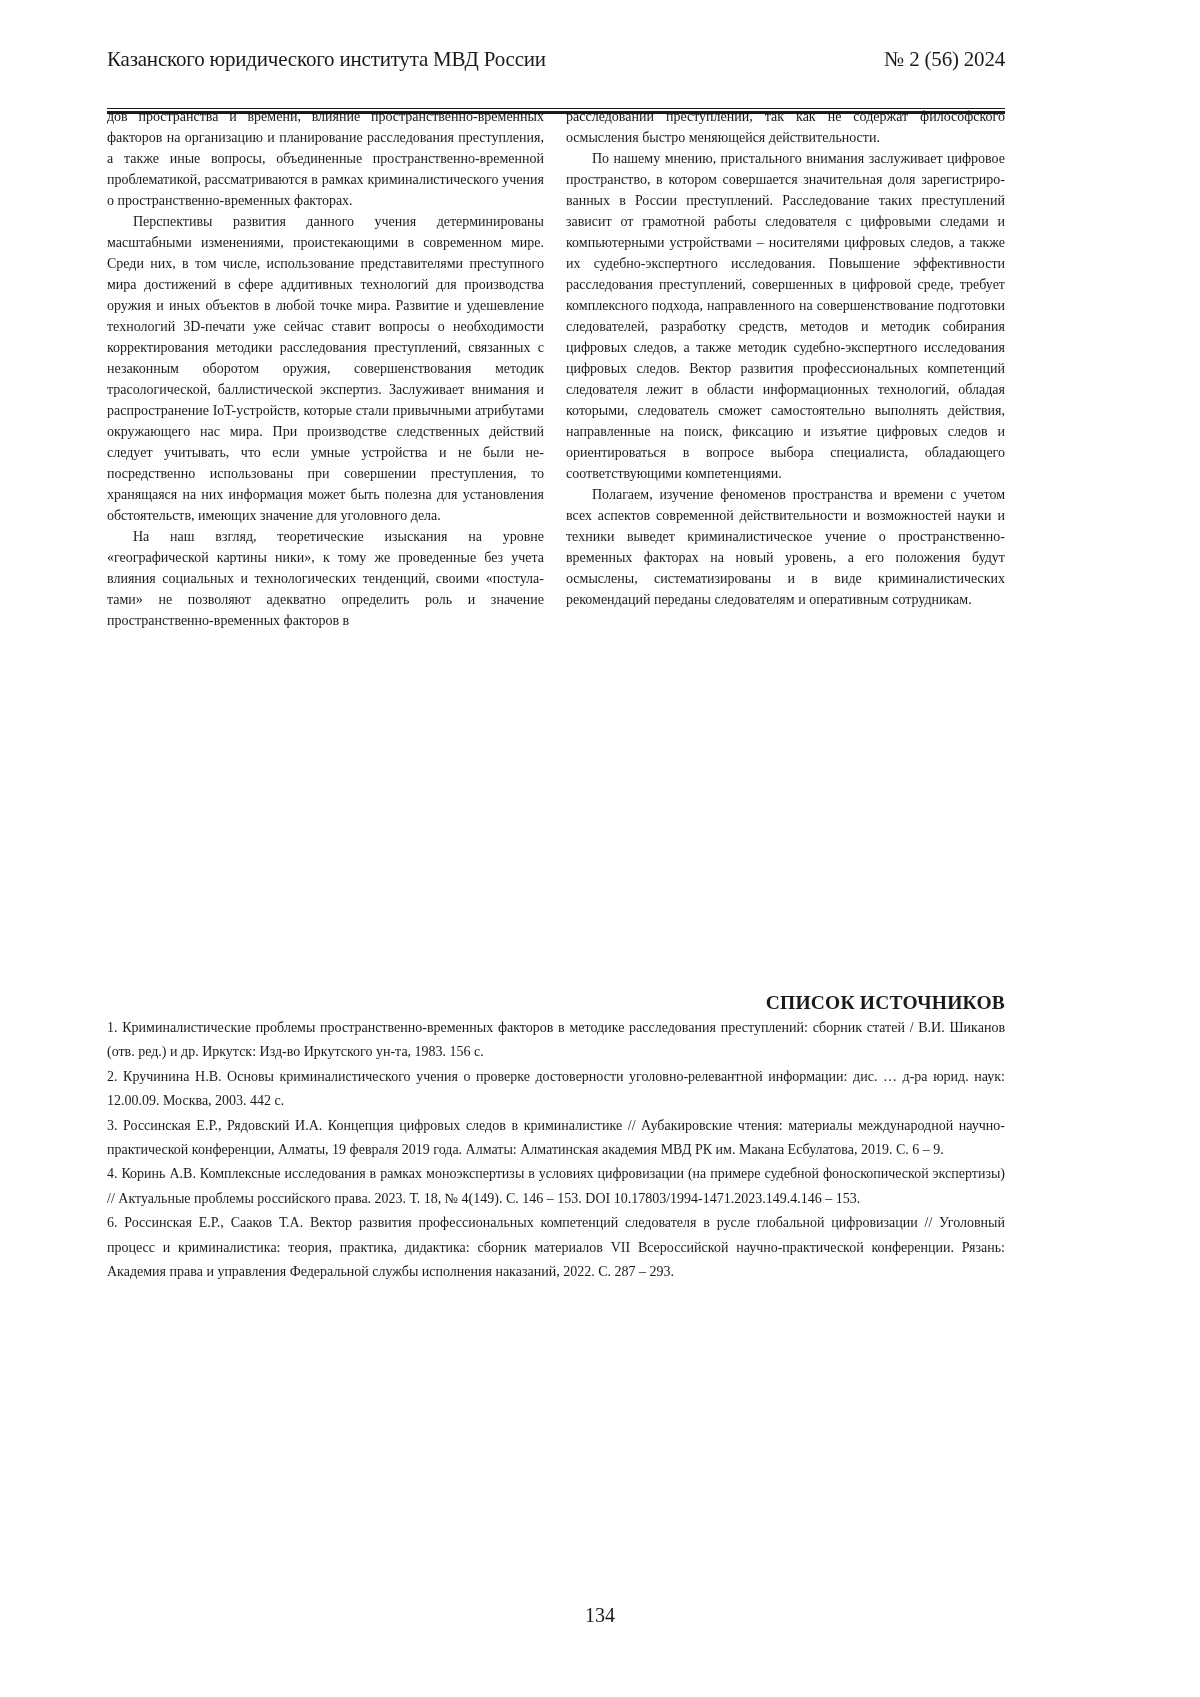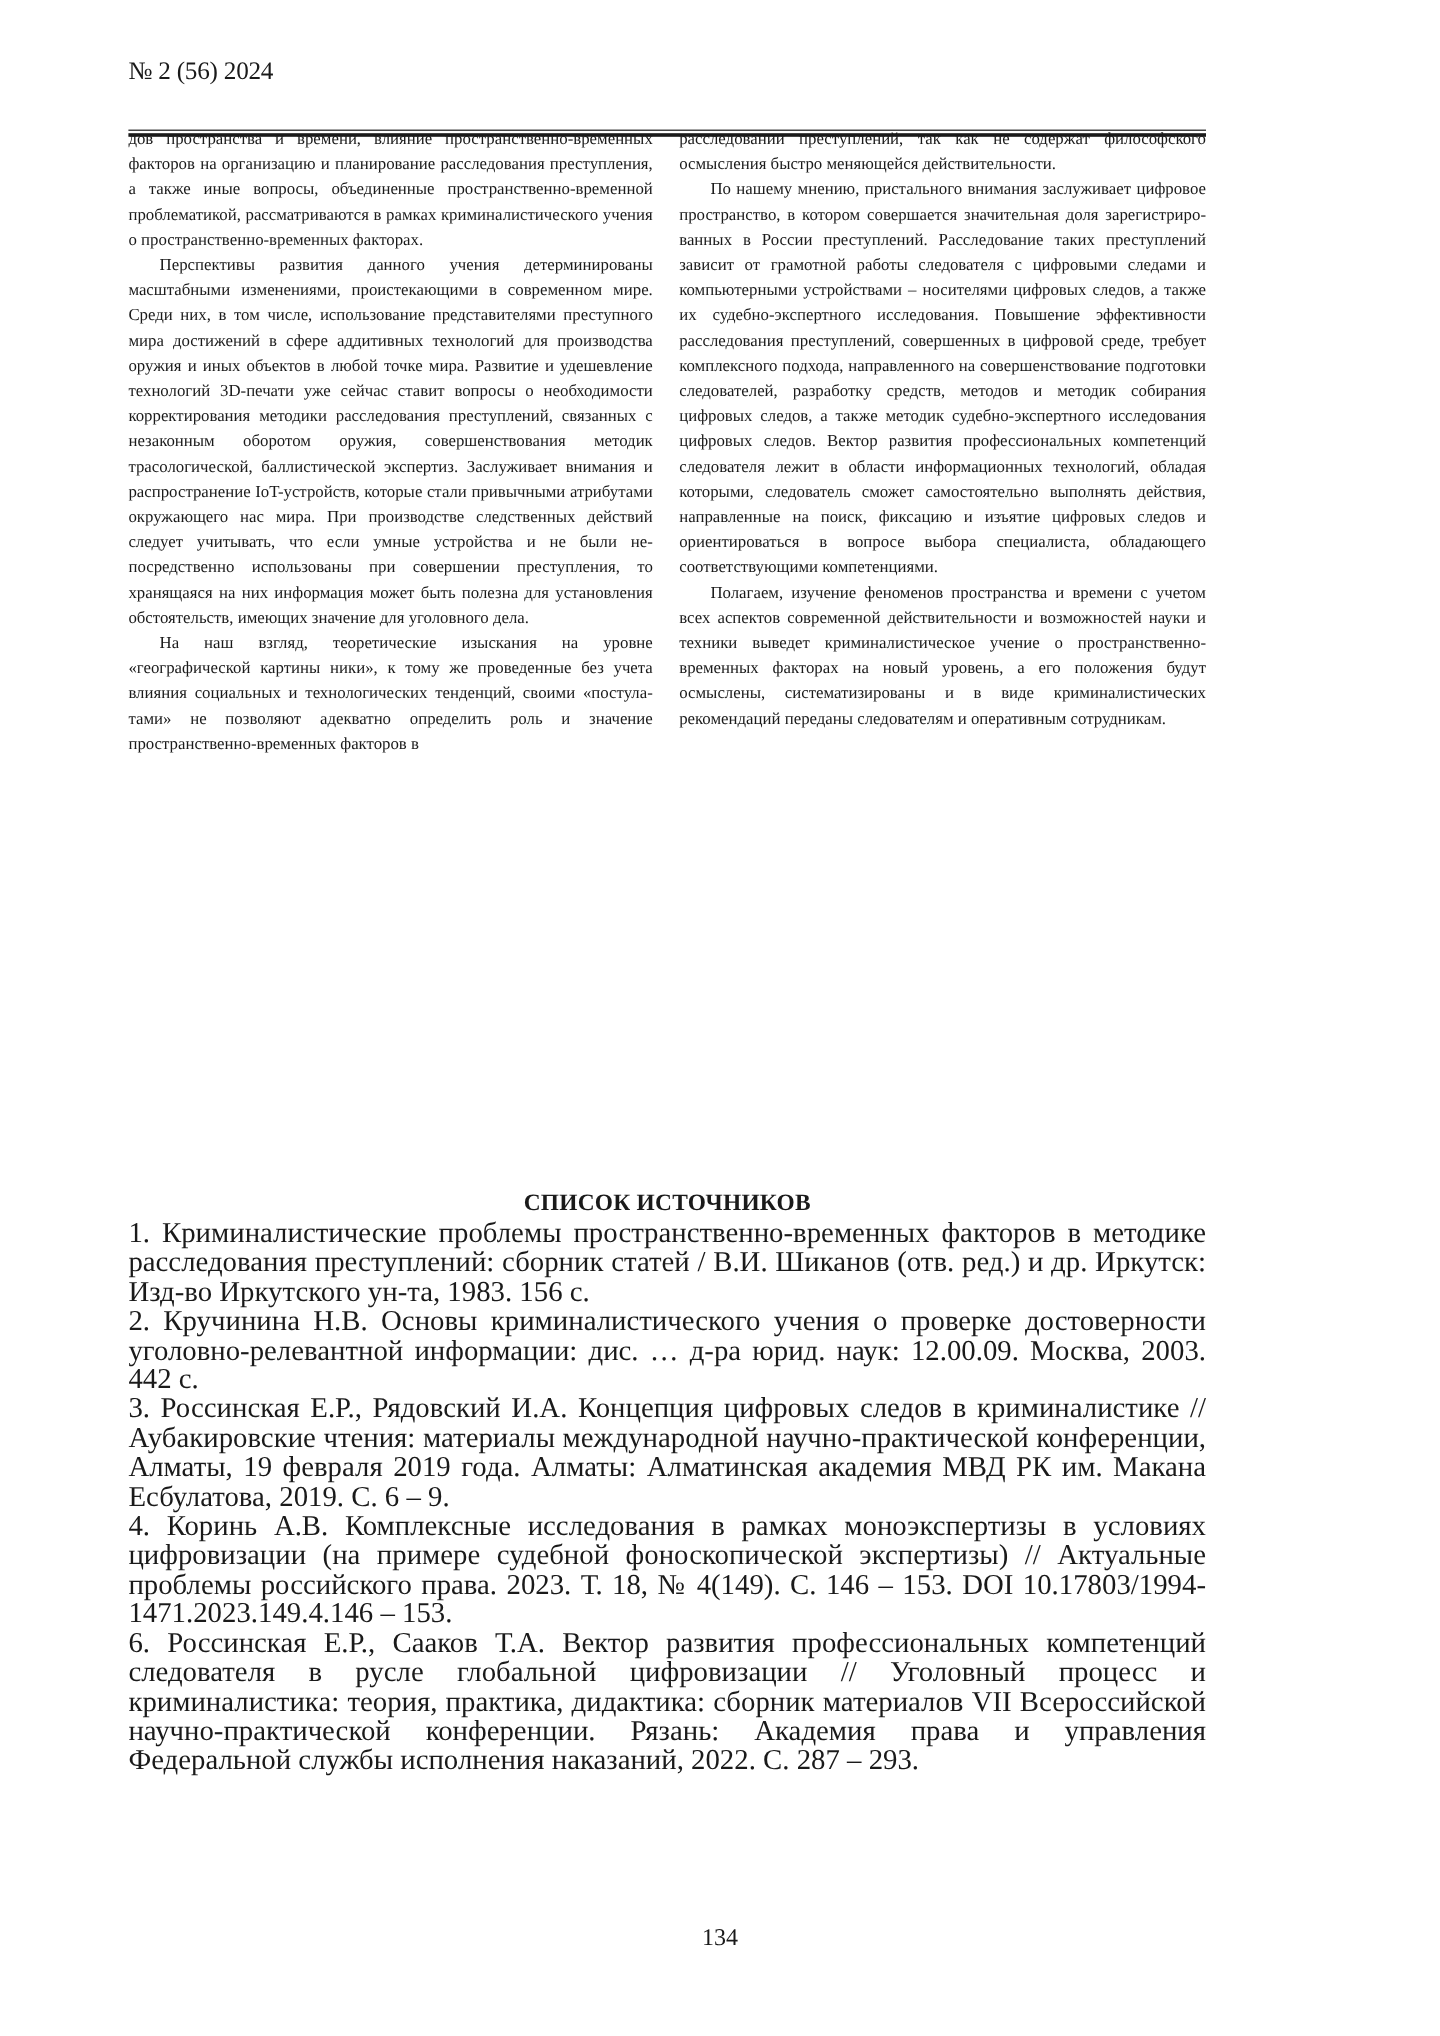--- a/index.html
+++ b/index.html
@@ -12,29 +12,30 @@
   .header .row { display: flex; justify-content: space-between; font-size: 21px; line-height: 26px; letter-spacing: -0.2px; }
   .rule { position: absolute; left: 107px; width: 898px; top: 108px; height: 6px; }
   .rule .thin { height: 1px; background: #1a1a1a; }
   .rule .thick { height: 3px; background: #1a1a1a; margin-top: 2px; }
   .col { position: absolute; top: 106px; font-size: 14px; line-height: 21px; text-align: justify; }
   .col-left { left: 107px; width: 437px; }
   .col-right { left: 566px; width: 439px; }
   .col p { margin: 0; text-indent: 0; hyphens: manual; }
   .col p.indent { text-indent: 26px; }
   .refs { position: absolute; left: 107px; top: 990px; width: 898px; }
-  .refs-title { text-align: center; font-weight: bold; font-size: 19.5px; line-height: 26px; margin-top: 0; letter-spacing: 0.2px; }
-  .ref { font-size: 24px; line-height: 24.4px; text-align: justify; margin: 0; }
+  .refs-title { text-align: right; font-weight: bold; font-size: 19.5px; line-height: 26px; margin-top: 0; letter-spacing: 0.2px; }
+  .ref { font-size: 14px; line-height: 24.4px; text-align: justify; margin: 0; }
   .page-num { position: absolute; top: 1604px; left: 0; width: 1200px; text-align: center; font-size: 20px; }
 </style>
 </head>
 <body>
 
 <div class="header">
   <div class="row">
+    <span>Казанского юридического института МВД России</span>
     <span>№ 2 (56) 2024</span>
   </div>
 </div>
 <div class="rule">
   <div class="thin"></div>
   <div class="thick"></div>
 </div>
 
 <div class="col col-left">
   <p>дов пространства и времени, влияние простран­ственно-временных факторов на организацию и планирование расследования преступления, а также иные вопросы, объединенные простран­ственно-временной проблематикой, рассматри­ваются в рамках криминалистического учения о пространственно-временных факторах.</p>

